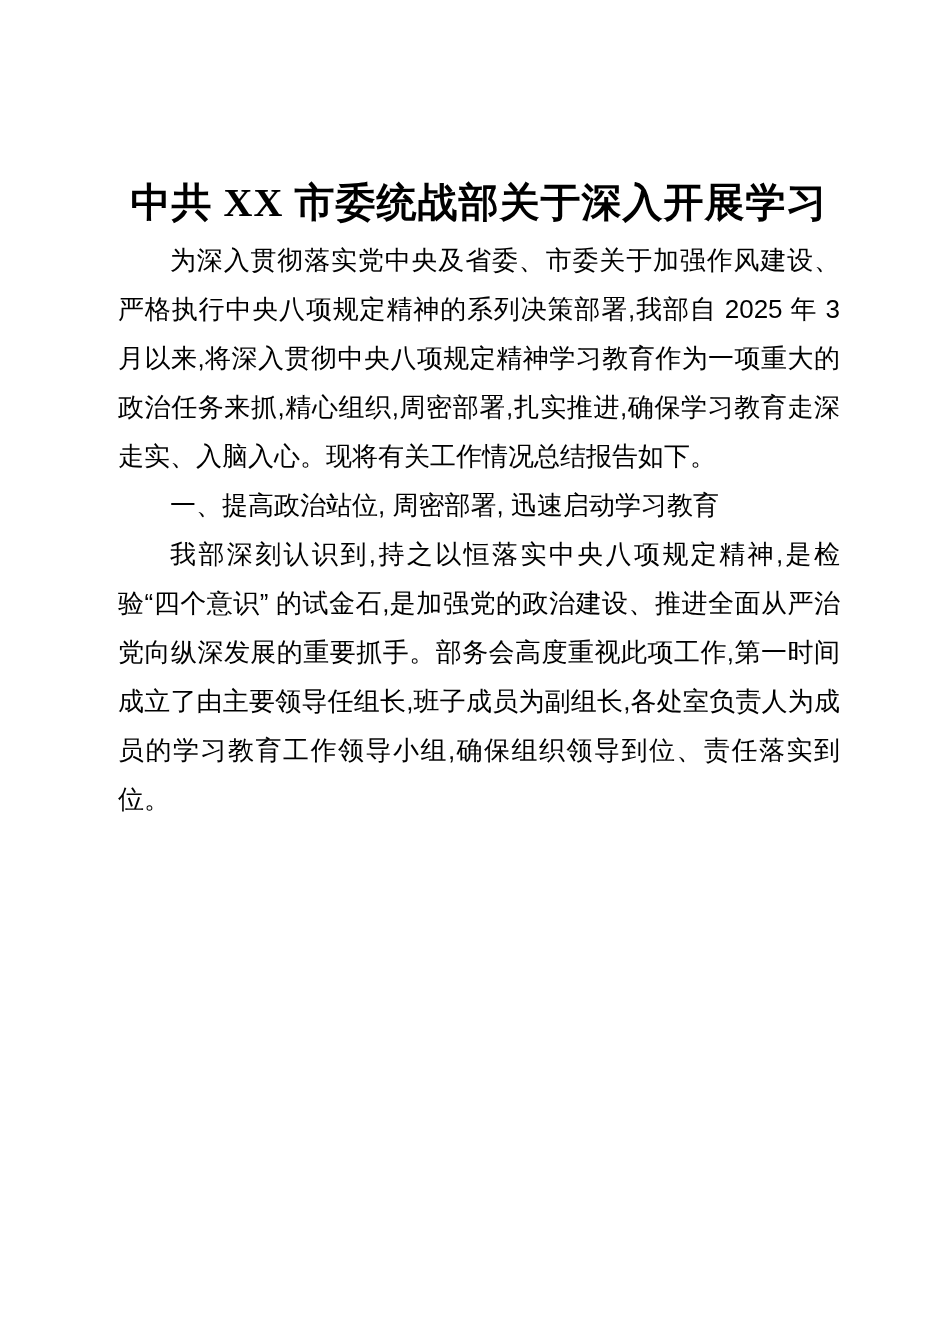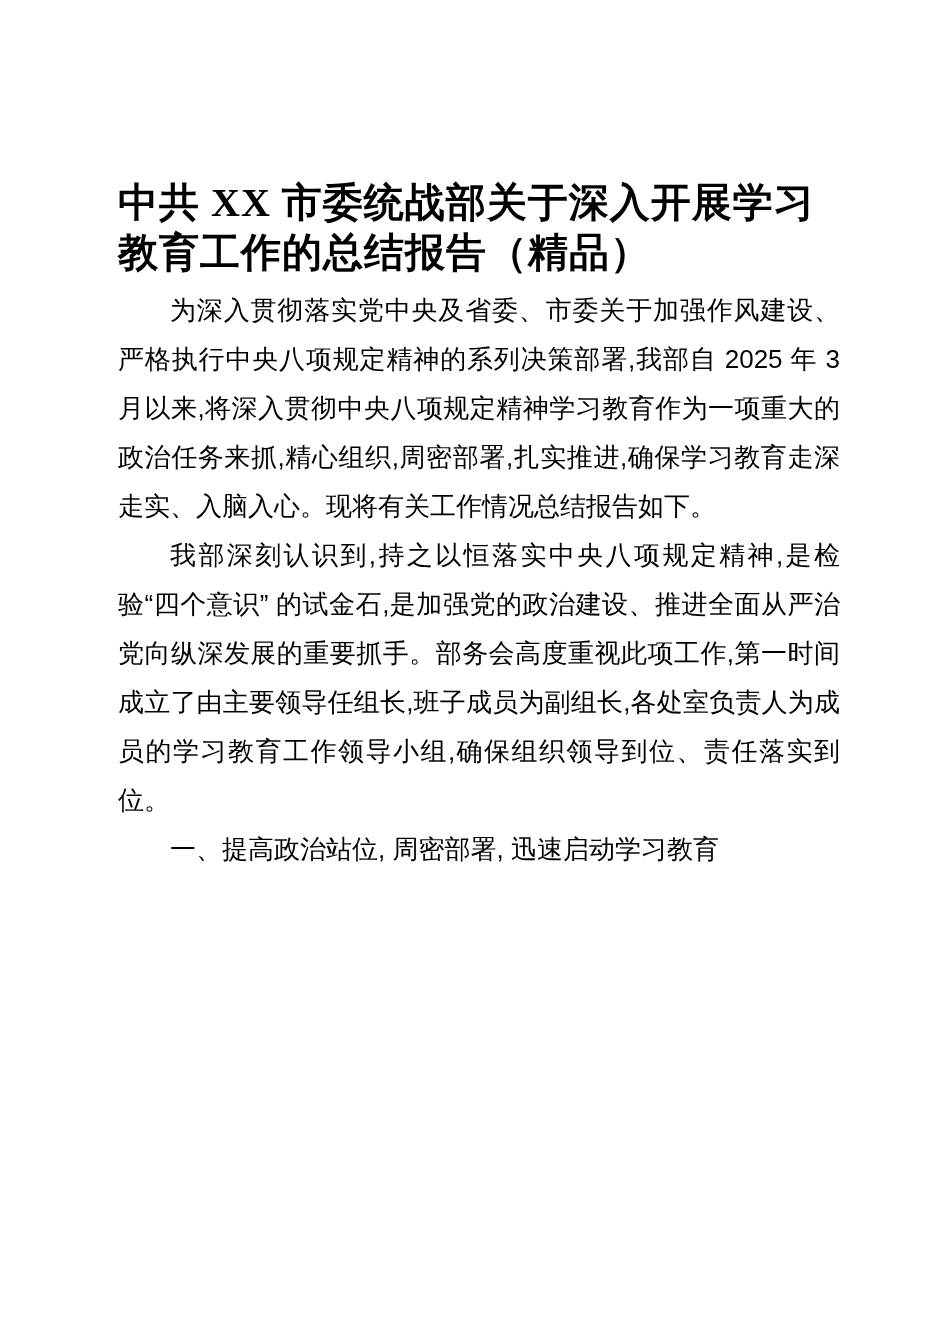--- a/index.html
+++ b/index.html
@@ -17,21 +17,21 @@
     padding: 178px 110px 0 118px;
     overflow: hidden;
   }
   .doc-title {
     margin: 0 0 8px 0;
     font-family: "Liberation Serif", serif;
     font-weight: bold;
     font-size: 40px;
     line-height: 50px;
     letter-spacing: 1px;
-    text-align: left;
+    text-align: center;
     color: #000000;
   }
   .title-line {
     display: block;
     white-space: nowrap;
   }
   .para {
     margin: 0;
     font-family: "Liberation Sans", sans-serif;
     font-size: 26px;
@@ -45,23 +45,22 @@
     white-space: nowrap;
   }
 </style>
 </head>
 <body>
 
 <div class="page">
 
   <h1 class="doc-title">
     <span class="title-line">中共 XX 市委统战部关于深入开展学习</span>
-    <span class="title-line">教育工作的总结报告（精品）</span>
   </h1>
 
   <p class="para">为深入贯彻落实党中央及省委、市委关于加强作风建设、严格执行中央八项规定精神的系列决策部署,我部自 2025 年 3 月以来,将深入贯彻中央八项规定精神学习教育作为一项重大的政治任务来抓,精心组织,周密部署,扎实推进,确保学习教育走深走实、入脑入心。现将有关工作情况总结报告如下。</p>
 
+  <p class="para heading">一、提高政治站位, 周密部署, 迅速启动学习教育</p>
+
   <p class="para">我部深刻认识到,持之以恒落实中央八项规定精神,是检验“四个意识” 的试金石,是加强党的政治建设、推进全面从严治党向纵深发展的重要抓手。部务会高度重视此项工作,第一时间成立了由主要领导任组长,班子成员为副组长,各处室负责人为成员的学习教育工作领导小组,确保组织领导到位、责任落实到位。</p>
-
-  <p class="para heading">一、提高政治站位, 周密部署, 迅速启动学习教育</p>
 
 
 </div>
 
 </body></html>

